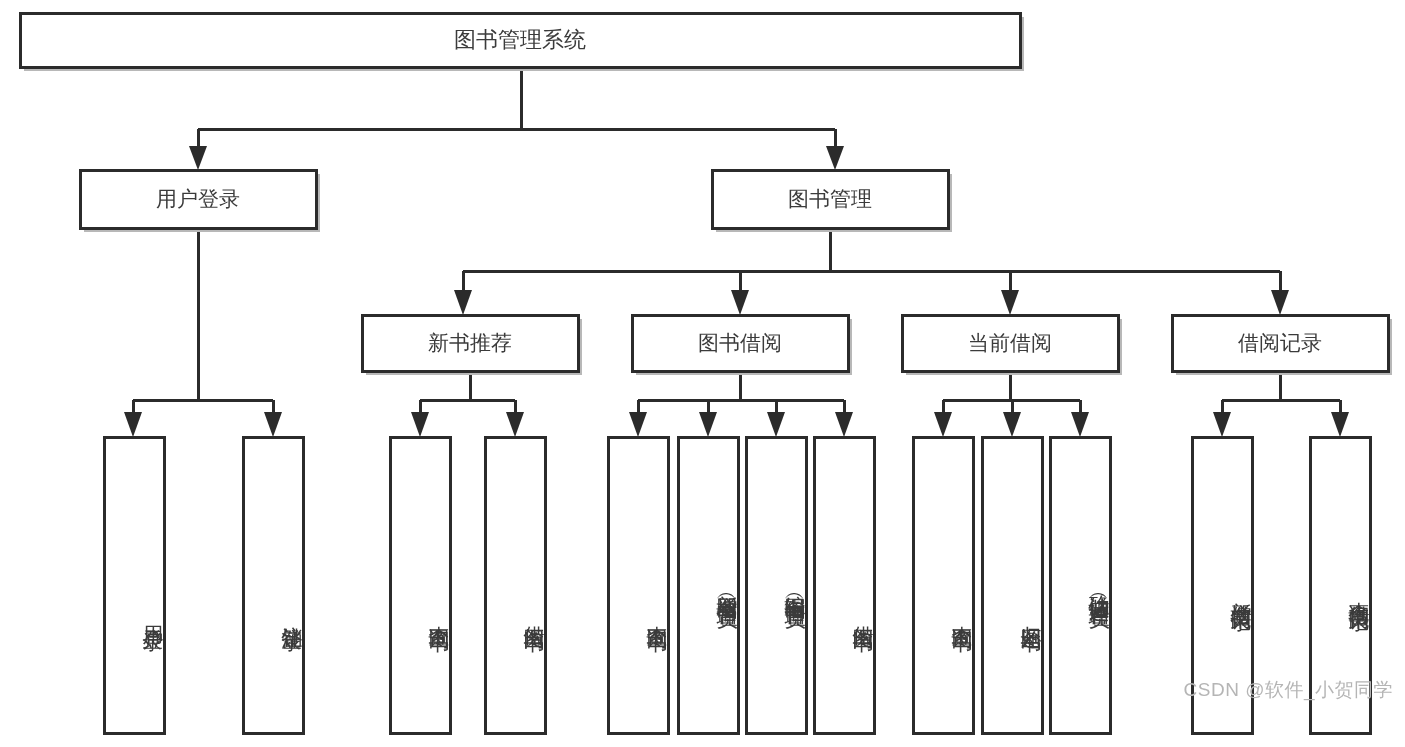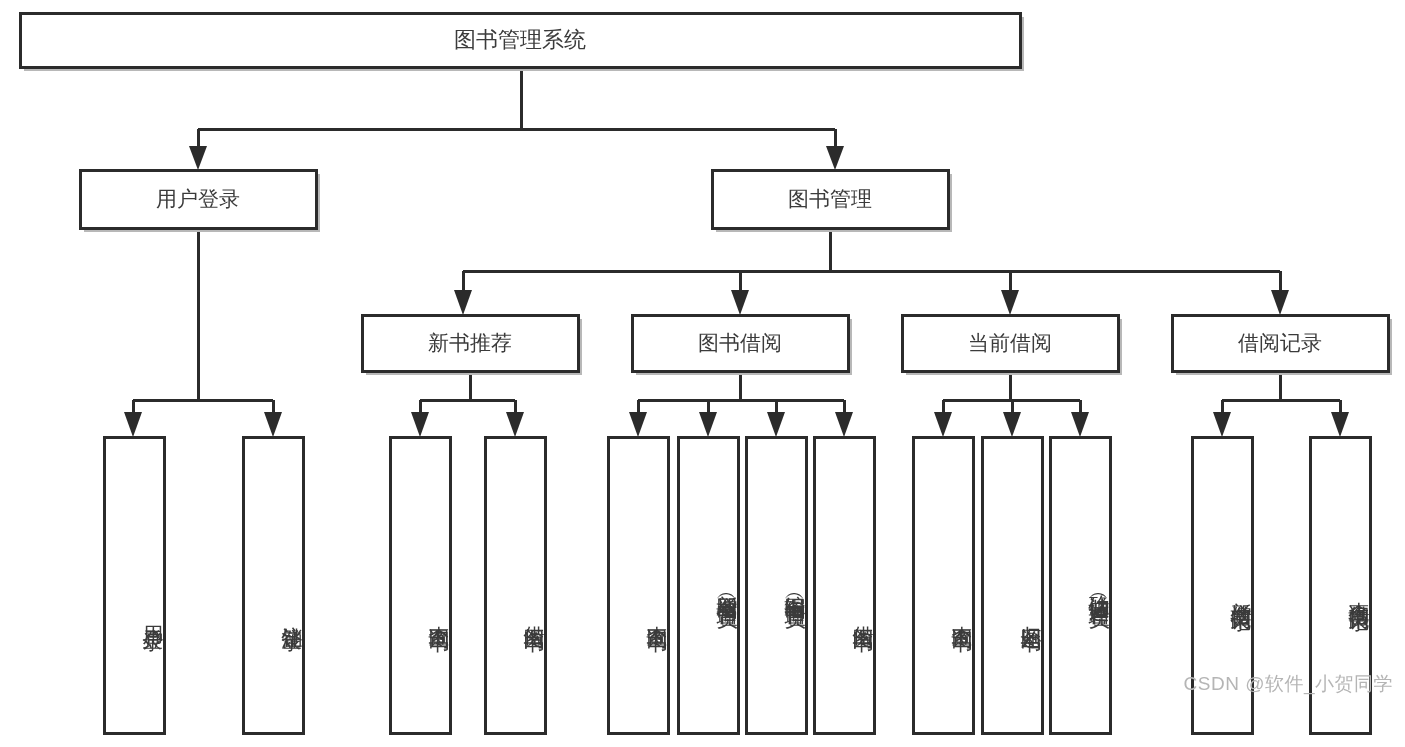--- a/index.html
+++ b/index.html
@@ -69,21 +69,21 @@
     line-height: 1;
     display: flex;
     align-items: flex-start;
     justify-content: center;
     white-space: nowrap;
     pointer-events: none;
   }
   .watermark {
     position: absolute;
     right: 12px;
-    bottom: 12px;
+    bottom: 6px;
     font-family: "Liberation Sans", "DejaVu Sans", sans-serif;
     font-size: 19px;
     color: #b5b5b5;
     letter-spacing: 0.5px;
     white-space: nowrap;
   }
 </style>
 </head>
 <body>
 

